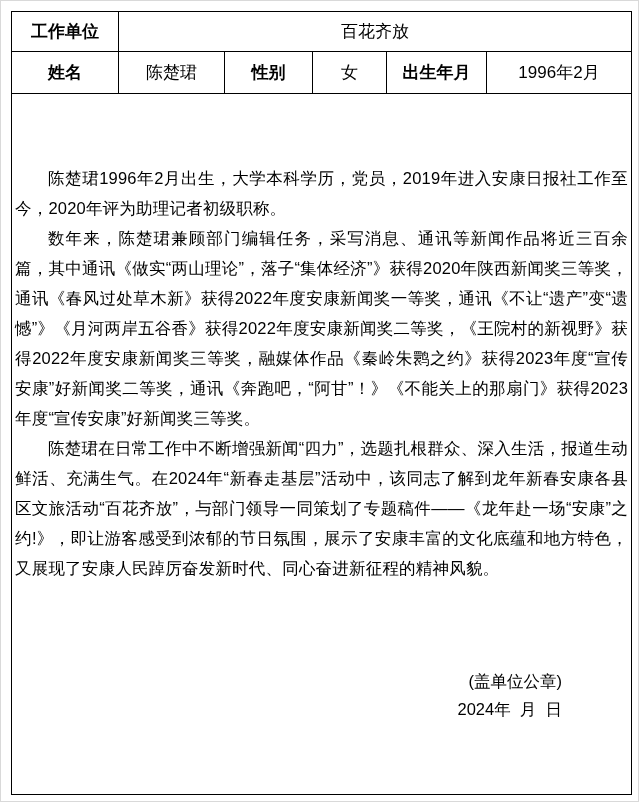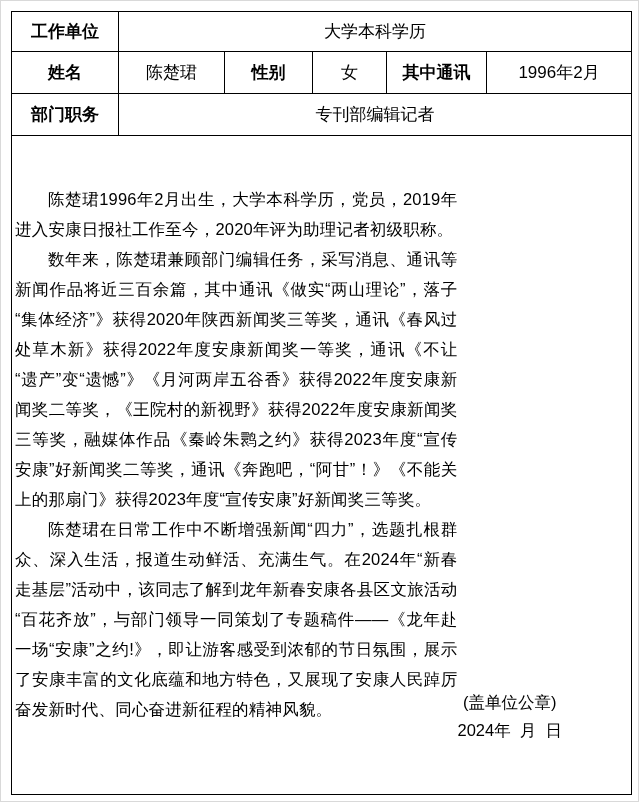--- a/index.html
+++ b/index.html
@@ -30,39 +30,39 @@
     overflow:hidden;
   }
   td.lbl{font-weight:bold;}
   td.bigcell{
     vertical-align:top;
     text-align:left;
     font-weight:normal;
   }
   .bodywrap{
     display:flex;
-    flex-direction:row;
+    flex-direction:column;
     height:570px;
     padding:4px 3px 4px 3px;
     box-sizing:border-box;
   }
   .paras p{
     margin:0;
     font-size:16.5px;
     line-height:30px;
     text-indent:2em;
     text-align:justify;
     letter-spacing:0.2px;
   }
   .stampblock{
     margin-top:auto;
     margin-left:auto;
     margin-right:66px;
     margin-bottom:2px;
-    text-align:center;
+    text-align:right;
     font-size:16.5px;
     line-height:28px;
   }
   .stampblock div{white-space:pre;}
 </style>
 </head>
 <body>
 
 <div class="doc">
   <table class="form">
@@ -70,33 +70,29 @@
       <col style="width:107px">
       <col style="width:106px">
       <col style="width:88px">
       <col style="width:74px">
       <col style="width:100px">
       <col style="width:145px">
     </colgroup>
     <tbody>
         <tr style="height:40px">
       <td class="lbl">工作单位</td>
-      <td colspan="5">大学本科学历</td>
+      <td colspan="5">百花齐放</td>
     </tr>
     <tr style="height:42px">
       <td class="lbl">姓名</td>
       <td>陈楚珺</td>
       <td class="lbl">性别</td>
       <td>女</td>
-      <td class="lbl">其中通讯</td>
+      <td class="lbl">出生年月</td>
       <td>1996年2月</td>
-    </tr>
-    <tr style="height:42px">
-      <td class="lbl">部门职务</td>
-      <td colspan="5">专刊部编辑记者</td>
     </tr>
     <tr>
       <td colspan="6" class="bigcell">
         <div class="bodywrap">
           <div class="paras">
             <p>陈楚珺1996年2月出生，大学本科学历，党员，2019年进入安康日报社工作至今，2020年评为助理记者初级职称。</p>
             <p>数年来，陈楚珺兼顾部门编辑任务，采写消息、通讯等新闻作品将近三百余篇，其中通讯《做实“两山理论”，落子“集体经济”》获得2020年陕西新闻奖三等奖，通讯《春风过处草木新》获得2022年度安康新闻奖一等奖，通讯《不让“遗产”变“遗憾”》《月河两岸五谷香》获得2022年度安康新闻奖二等奖，《王院村的新视野》获得2022年度安康新闻奖三等奖，融媒体作品《秦岭朱鹮之约》获得2023年度“宣传安康”好新闻奖二等奖，通讯《奔跑吧，“阿甘”！》《不能关上的那扇门》获得2023年度“宣传安康”好新闻奖三等奖。</p>
             <p>陈楚珺在日常工作中不断增强新闻“四力”，选题扎根群众、深入生活，报道生动鲜活、充满生气。在2024年“新春走基层”活动中，该同志了解到龙年新春安康各县区文旅活动“百花齐放”，与部门领导一同策划了专题稿件——《龙年赴一场“安康”之约!》，即让游客感受到浓郁的节日氛围，展示了安康丰富的文化底蕴和地方特色，又展现了安康人民踔厉奋发新时代、同心奋进新征程的精神风貌。</p>
           </div>
           <div class="stampblock">

